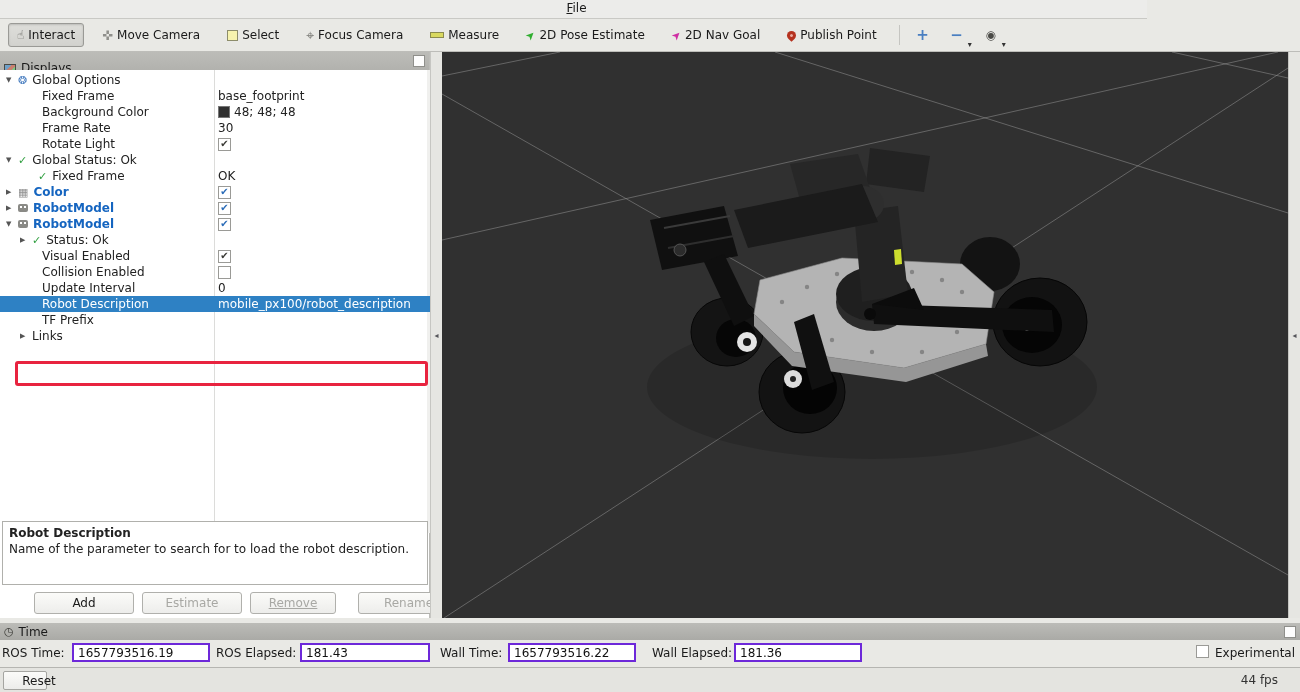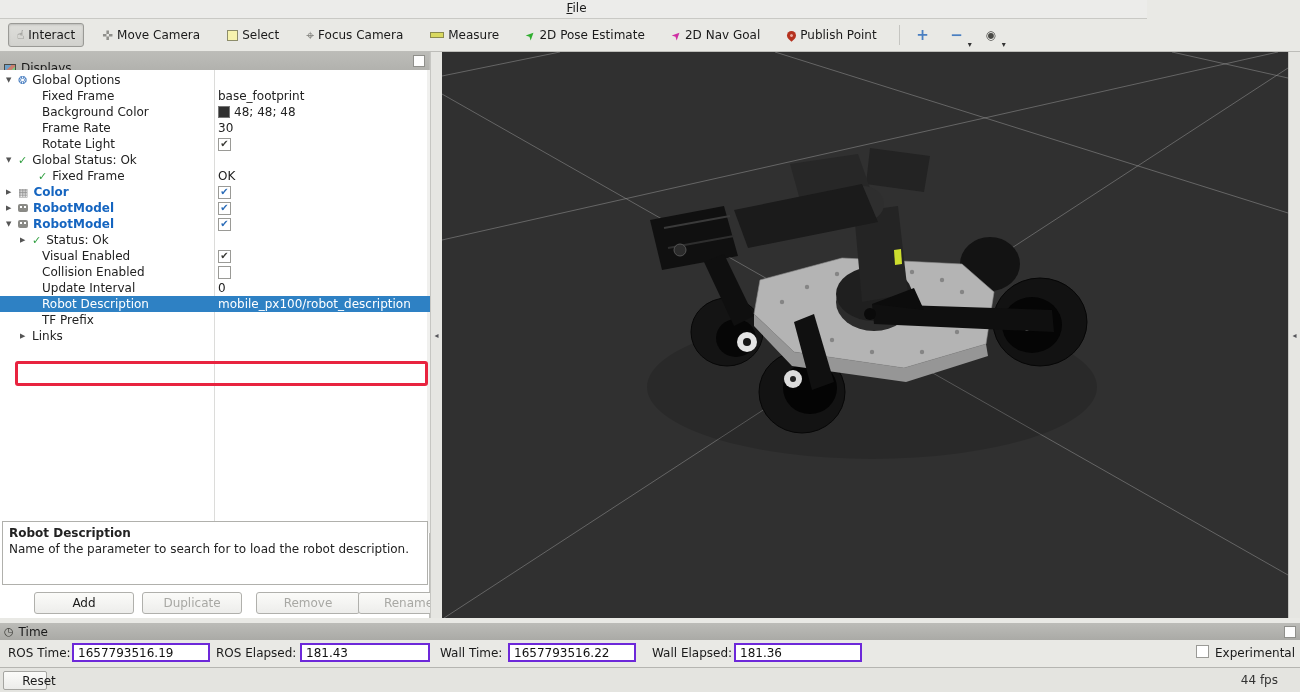--- a/index.html
+++ b/index.html
@@ -338,22 +338,22 @@
     <div class="annotation"></div>
   </div>
 
   <div class="desc-box">
     <div class="desc-title">Robot Description</div>
     <div>Name of the parameter to search for to load the robot description.</div>
   </div>
 
   <div class="btn-row">
     <div class="pbtn" style="left:2px; width:100px;">Add</div>
-    <div class="pbtn disabled" style="left:110px; width:100px;">Duplicate</div>
-    <div class="pbtn disabled" style="left:224px; width:104px;">Remove</div>
+    <div class="pbtn disabled" style="left:110px; width:100px;">Estimate</div>
+    <div class="pbtn disabled" style="left:218px; width:86px;text-decoration:underline;">Remove</div>
     <div class="pbtn disabled" style="left:326px; width:101px;">Rename</div>
   </div>
 </div>
 
 <div class="dock-strip left">
   <span class="dock-arrow">◂</span>
 </div>
 <div class="dock-strip right">
   <span class="dock-arrow">◂</span>
 </div>
@@ -436,21 +436,21 @@
     </g>
   </svg>
 </div>
 
 <div class="time-title">
   <span class="clock">◷</span>
   <span>Time</span>
   <span class="float-btn"></span>
 </div>
 <div class="time-body">
-  <span class="tfield-label" style="left:8px">ROS Time:</span>
+  <span class="tfield-label" style="left:2px">ROS Time:</span>
   <input class="tfield-input" style="left: 72px; width: 138px;" value="1657793516.19">
   <span class="tfield-label" style="left:216px">ROS Elapsed:</span>
   <input class="tfield-input" style="left: 300px; width: 130px;" value="181.43">
   <span class="tfield-label" style="left:440px">Wall Time:</span>
   <input class="tfield-input" style="left: 508px; width: 128px;" value="1657793516.22">
   <span class="tfield-label" style="left:652px">Wall Elapsed:</span>
   <input class="tfield-input" style="left: 734px; width: 128px;" value="181.36">
   <span class="exp-check"></span>
   <span class="exp-label">Experimental</span>
 </div>

